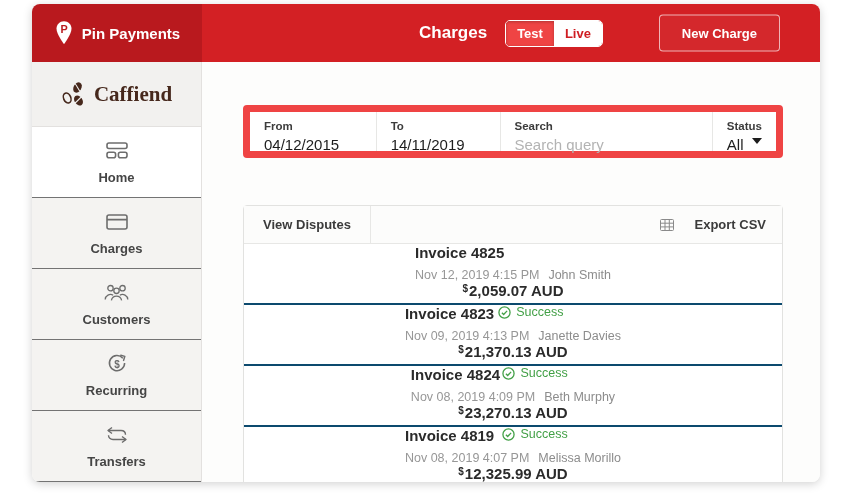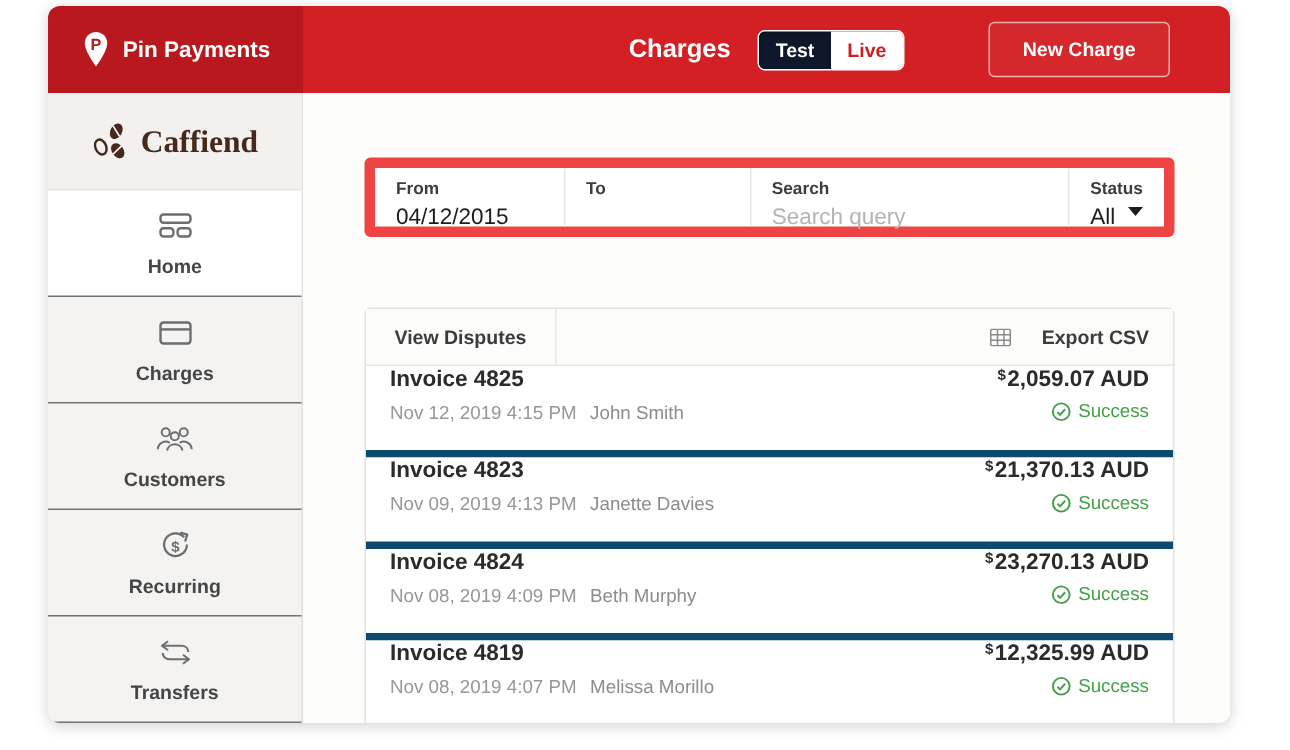--- a/index.html
+++ b/index.html
@@ -10,21 +10,21 @@
          box-shadow:0 2px 10px rgba(0,0,0,0.18); display:flex; flex-direction:column; }
 
   
   .header { height:58px; display:flex; flex:0 0 auto; }
   .brand { width:170px; background:#b9191e; display:flex; align-items:center; justify-content:center; gap:8px; }
   .brand-label { color:#fff; font-weight:bold; font-size:15px; }
   .header-right { flex:1; background:#d32024; position:relative; display:flex; align-items:center; justify-content:center; }
   .title-group { display:flex; align-items:center; gap:18px; }
   .page-title { color:#fff; font-weight:bold; font-size:17px; }
   .toggle { display:flex; border:1.5px solid #ffffff; border-radius:5px; overflow:hidden; }
-  .toggle-test { background:#0f172a; color:#ffffff; font-weight:bold; font-size:13px; padding:5px 11px; box-shadow:inset 0 1px 3px rgba(0,0,0,0.25); cursor:pointer; }
+  .toggle-test { background:#ef4444; color:#ffffff; font-weight:bold; font-size:13px; padding:5px 11px; box-shadow:inset 0 1px 3px rgba(0,0,0,0.25); cursor:pointer; }
   .toggle-live { background:#ffffff; color:#cf1d22; font-weight:bold; font-size:13px; padding:5px 11px; cursor:pointer; }
   .new-charge { position:absolute; right:40px; top:50%; transform:translateY(-50%);
                 color:#fff; font-weight:bold; font-size:13px; padding:10px 22px;
                 border:1px solid rgba(255,255,255,0.65); border-radius:4px;
                 background:rgba(255,255,255,0.04); cursor:pointer; }
 
   
   .body { flex:1; display:flex; min-height:0; }
 
   
@@ -53,22 +53,22 @@
                   font-size:15px; color:#1d1d1d; margin-top:4px; width:100%; padding:0; }
   .search-input::placeholder { color:#b3b3b3; }
 
   .table-card { margin-top:47px; background:#ffffff; border:1px solid #e2e2e0; border-radius:4px 4px 0 0; }
   .table-head { height:38px; display:flex; align-items:stretch; background:#fcfcfb; border-bottom:1px solid #e7e7e5; }
   .view-disputes { display:flex; align-items:center; padding:0 19px; border-right:1px solid #e7e7e5;
                    font-size:13px; font-weight:bold; color:#3b3b3b; cursor:pointer; }
   .head-spacer { flex:1; }
   .export-csv { display:flex; align-items:center; gap:20px; padding:0 16px; font-size:13px; font-weight:bold; color:#3b3b3b; cursor:pointer; }
 
-  .row { height:61px; display:flex; align-items:flex-start; justify-content:space-between;
-         padding:0 16px; border-bottom:5px solid #0c4a6e; background:#ffffff; }
+  .row { height:61px; display:flex; align-items:center; justify-content:space-between;
+         padding:0 16px; border-bottom:2px solid #0c4a6e; background:#ffffff;flex-direction:column; }
   .row-left { display:flex; flex-direction:column; gap:7px; }
   .row-title { font-size:15px; font-weight:bold; color:#2b2b2b; }
   .row-sub { font-size:12.5px; color:#979797; }
   .row-sub .cust { margin-left:9px; color:#8c8c8c; }
   .row-right { display:flex; flex-direction:column; align-items:flex-end; gap:6px; }
   .amount { font-size:15px; font-weight:bold; color:#2b2b2b; }
   .amount .cur { font-size:10px; position:relative; top:-4px; margin-right:1px; }
   .status { display:flex; align-items:center; gap:5px; font-size:12.5px; color:#43a047; }
 </style>
 </head>
@@ -177,20 +177,21 @@
 
     <div class="main">
 
       <div class="filter-card">
         <div class="fcol fcol-from">
           <div class="flabel">From</div>
           <div class="fvalue">04/12/2015</div>
         </div>
         <div class="fcol fcol-to">
           <div class="flabel">To</div>
+          <div class="fvalue">14/11/2019</div>
         </div>
         <div class="fcol">
           <div class="flabel">Search</div>
           <input class="search-input" type="text" placeholder="Search query" style="">
         </div>
         <div class="fcol fcol-status">
           <div class="flabel">Status</div>
           <div class="fvalue">All</div>
           <span class="caret"></span>
         </div>

